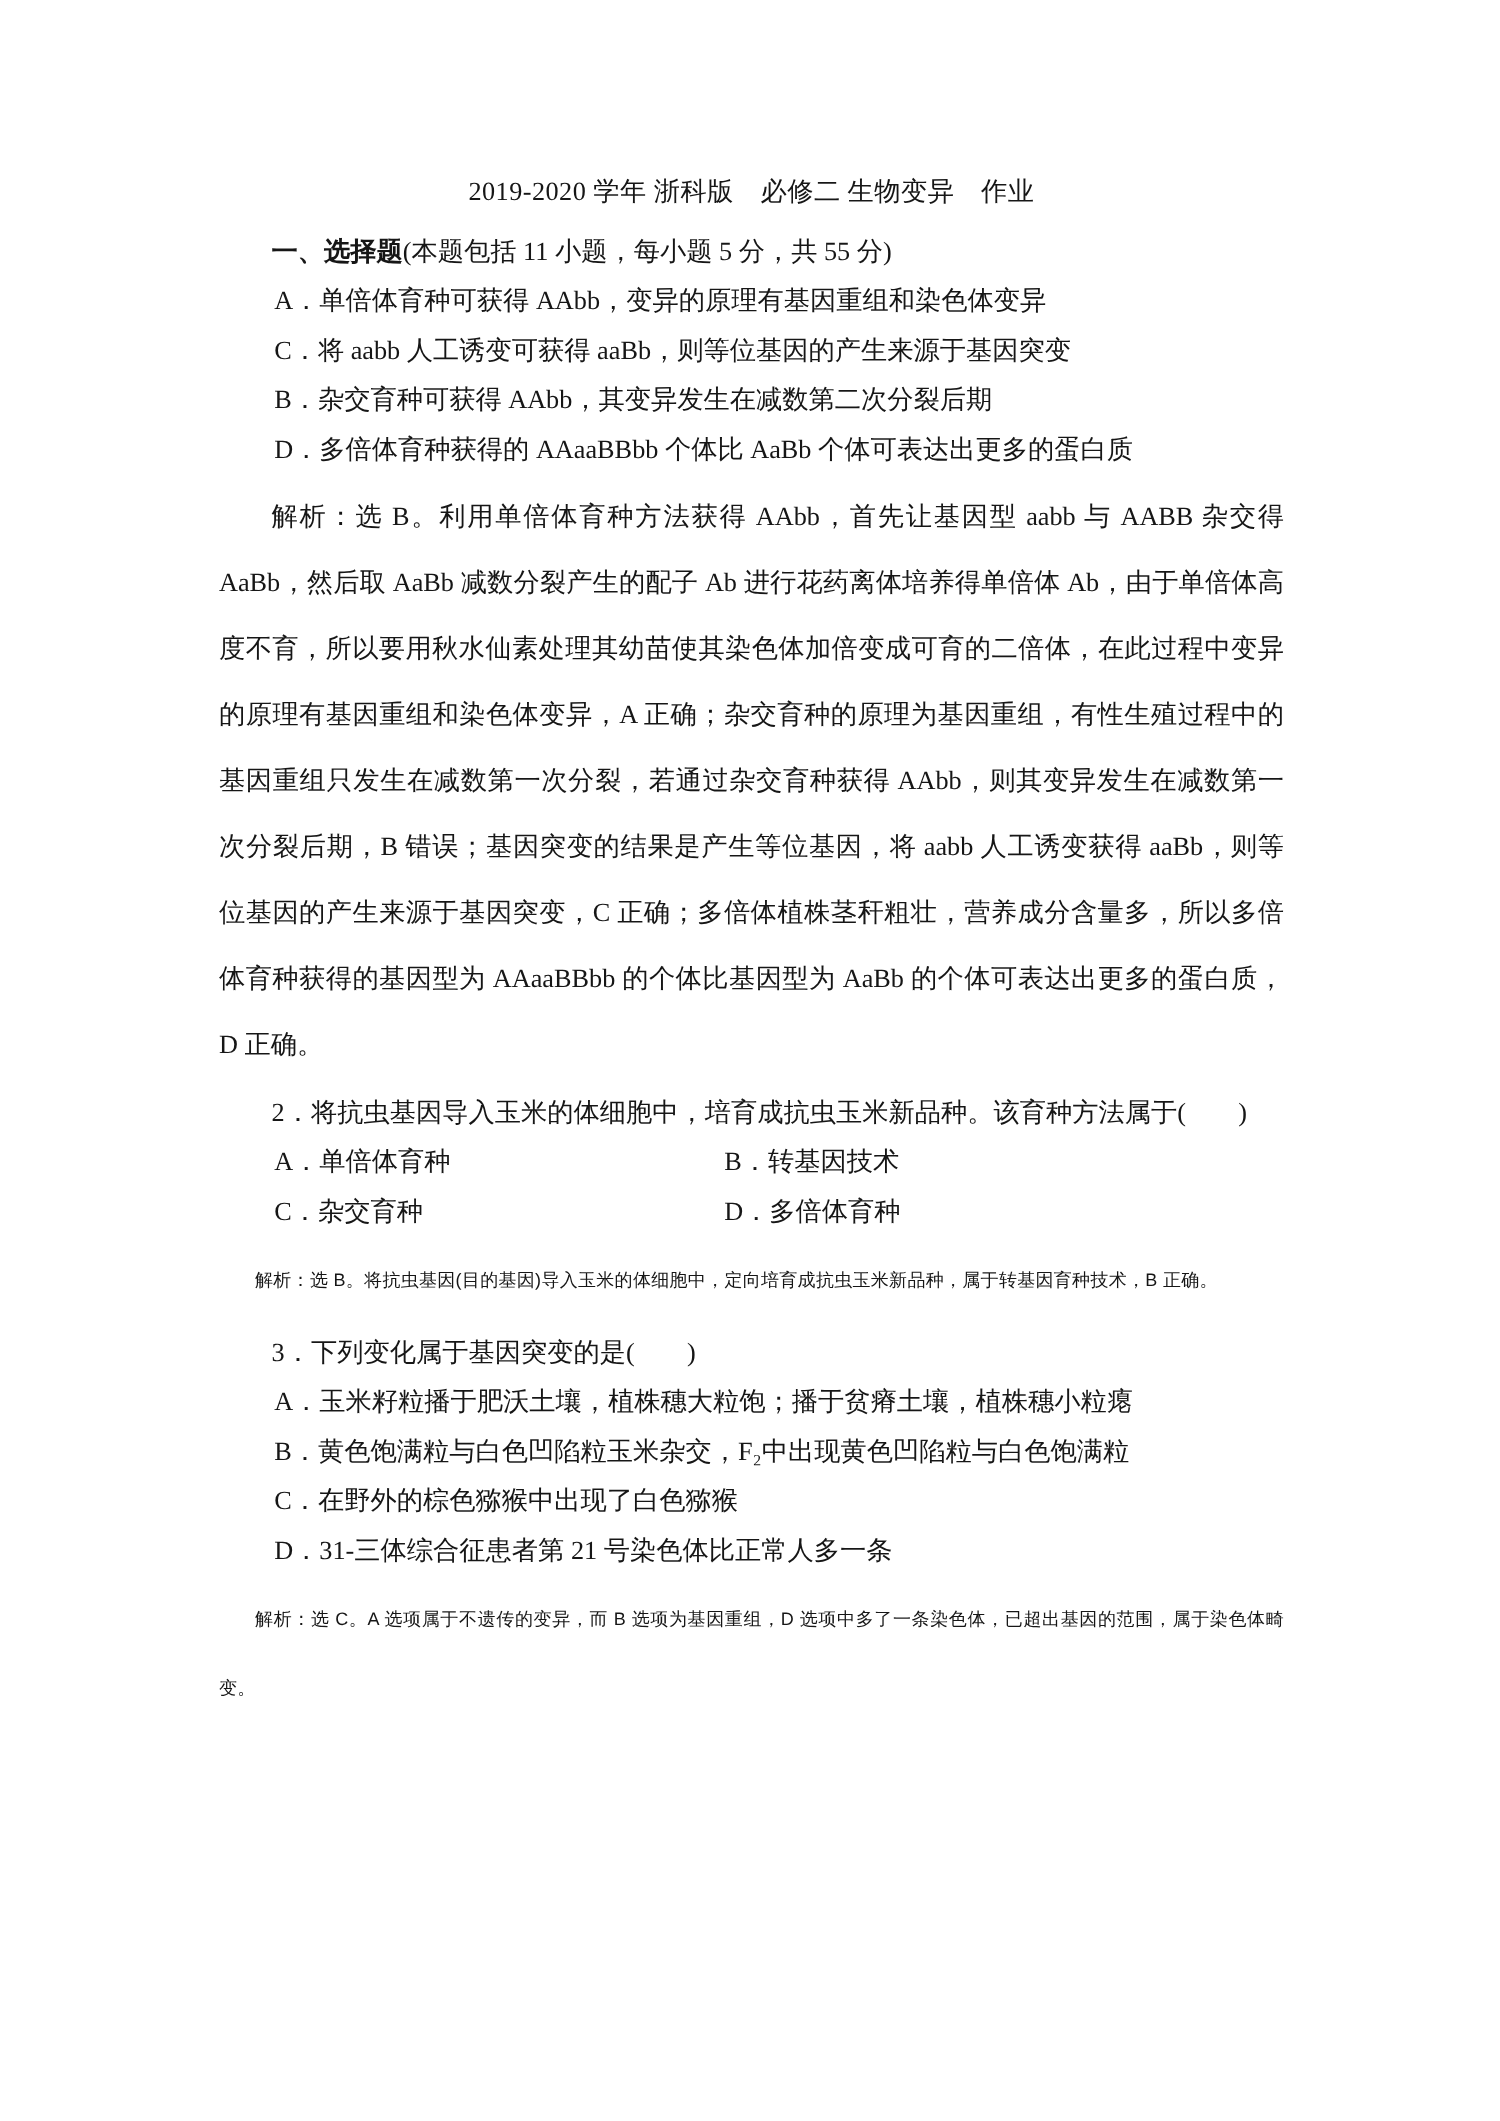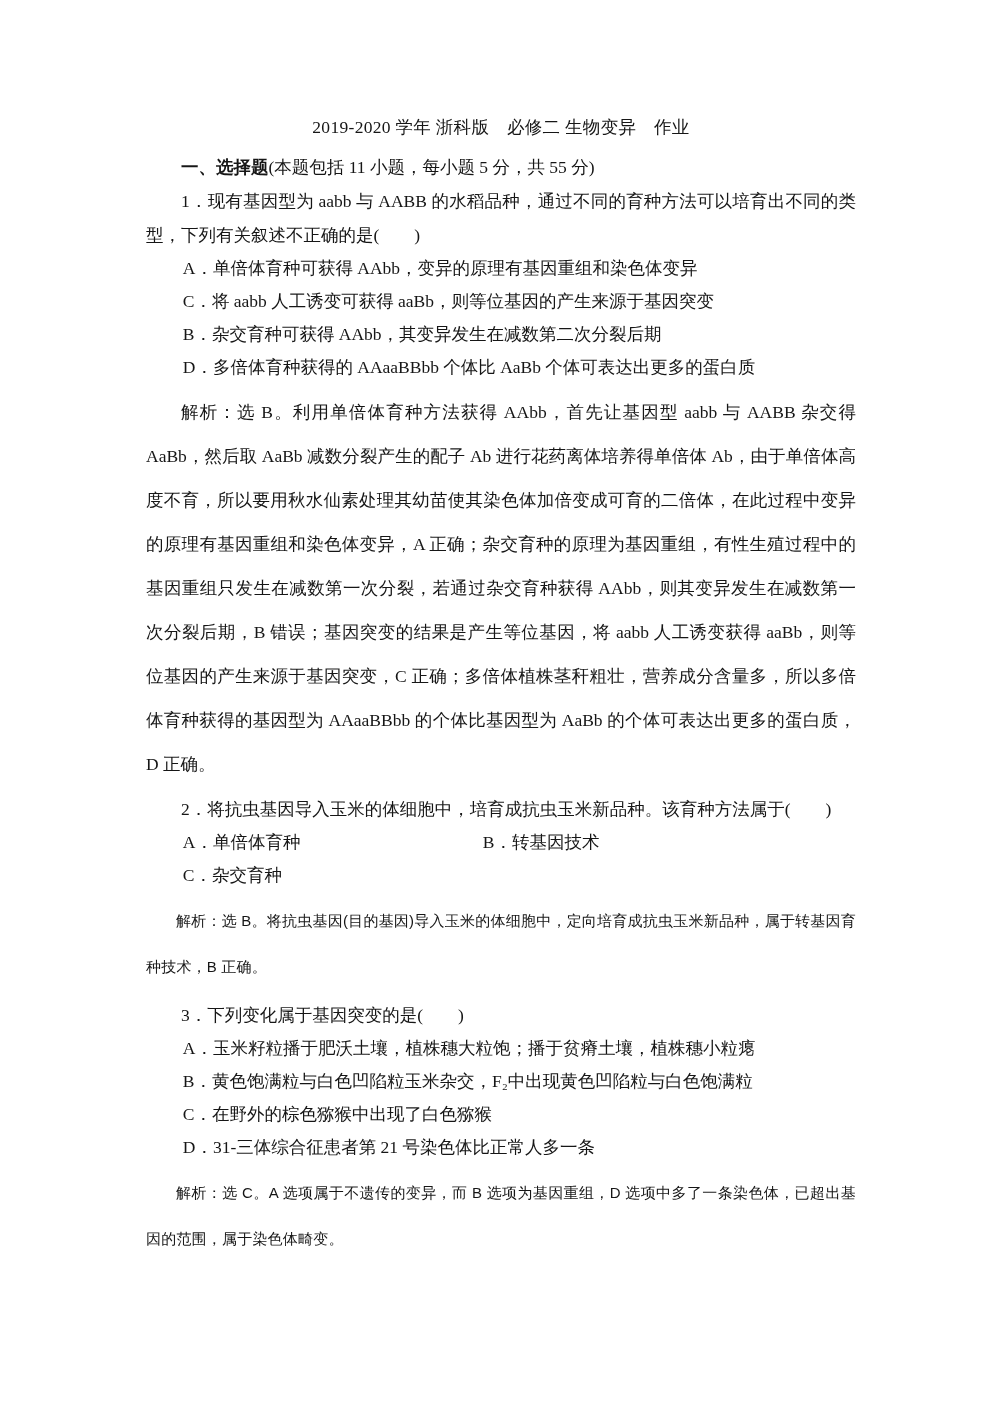--- a/index.html
+++ b/index.html
@@ -53,45 +53,45 @@
   .analysis {
     line-height: 44px;
     margin: 6px 0;
     text-indent: 2em;
     text-align: justify;
     font-family: Liberation Serif, serif;
   }
   .analysis.sans {
     font-family: "Liberation Sans", "DejaVu Sans", sans-serif;
     line-height: 46px;
-    font-size: 15px;
+    font-size: 12px;
     letter-spacing: 0.2px;
   }
 </style>
 </head>
 <body>
 
 <div class="page">
 
   <div class="doc-title">2019-2020 学年 浙科版　必修二 生物变异　作业</div>
 
   <p class="section-heading"><span class="bold">一、选择题</span><span>(本题包括 11 小题，每小题 5 分，共 55 分)</span></p>
 
-  <p class="stem">1．现有基因型为 aabb 与 AABB 的水稻品种，通过不同的育种方法可以培育出不同的类型，下列有关叙述不正确的是(　　)</p>
   <p class="option">A．单倍体育种可获得 AAbb，变异的原理有基因重组和染色体变异</p>
   <p class="option">C．将 aabb 人工诱变可获得 aaBb，则等位基因的产生来源于基因突变</p>
   <p class="option">B．杂交育种可获得 AAbb，其变异发生在减数第二次分裂后期</p>
   <p class="option">D．多倍体育种获得的 AAaaBBbb 个体比 AaBb 个体可表达出更多的蛋白质</p>
   <p class="analysis">解析：选 B。利用单倍体育种方法获得 AAbb，首先让基因型 aabb 与 AABB 杂交得 AaBb，然后取 AaBb 减数分裂产生的配子 Ab 进行花药离体培养得单倍体 Ab，由于单倍体高度不育，所以要用秋水仙素处理其幼苗使其染色体加倍变成可育的二倍体，在此过程中变异的原理有基因重组和染色体变异，A 正确；杂交育种的原理为基因重组，有性生殖过程中的基因重组只发生在减数第一次分裂，若通过杂交育种获得 AAbb，则其变异发生在减数第一次分裂后期，B 错误；基因突变的结果是产生等位基因，将 aabb 人工诱变获得 aaBb，则等位基因的产生来源于基因突变，C 正确；多倍体植株茎秆粗壮，营养成分含量多，所以多倍体育种获得的基因型为 AAaaBBbb 的个体比基因型为 AaBb 的个体可表达出更多的蛋白质，D 正确。</p>
 
   <p class="stem">2．将抗虫基因导入玉米的体细胞中，培育成抗虫玉米新品种。该育种方法属于(　　)</p>
   <div class="option-grid">
     <p class="option">A．单倍体育种</p>
     <p class="option">B．转基因技术</p>
     <p class="option">C．杂交育种</p>
+    <p class="option">D．多倍体育种</p>
   </div>
   <p class="analysis sans">解析：选 B。将抗虫基因(目的基因)导入玉米的体细胞中，定向培育成抗虫玉米新品种，属于转基因育种技术，B 正确。</p>
 
   <p class="stem gap-top">3．下列变化属于基因突变的是(　　)</p>
   <p class="option">A．玉米籽粒播于肥沃土壤，植株穗大粒饱；播于贫瘠土壤，植株穗小粒瘪</p>
   <p class="option">B．黄色饱满粒与白色凹陷粒玉米杂交，F₂中出现黄色凹陷粒与白色饱满粒</p>
   <p class="option">C．在野外的棕色猕猴中出现了白色猕猴</p>
   <p class="option">D．31-三体综合征患者第 21 号染色体比正常人多一条</p>
   <p class="analysis sans">解析：选 C。A 选项属于不遗传的变异，而 B 选项为基因重组，D 选项中多了一条染色体，已超出基因的范围，属于染色体畸变。</p>
 

